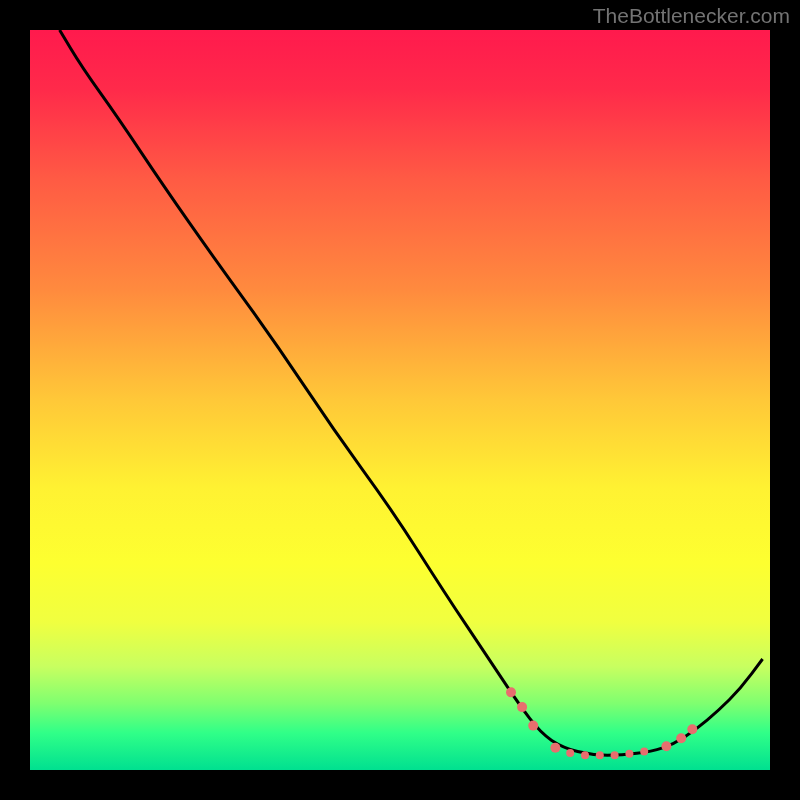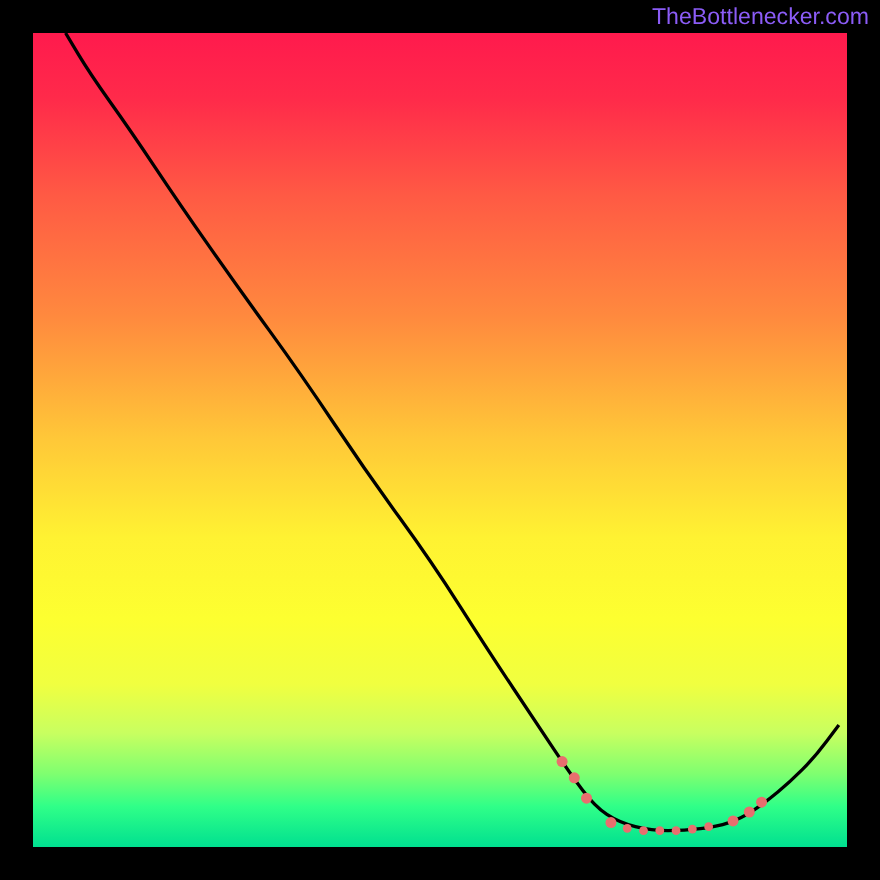--- a/index.html
+++ b/index.html
@@ -1,21 +1,21 @@
 <!DOCTYPE html>
 <html><head>
   <meta charset="utf-8">
   <style>
     * { margin: 0; padding: 0; box-sizing: border-box; }
     body { width: 800px; height: 800px; background: #000; position: relative; font-family: Arial, sans-serif; }
     .attribution {
       position: absolute;
       top: 4px;
       right: 10px;
-      color: #8b5cf6;
+      color: #737373;
       font-size: 21px;
       font-weight: normal;
     }
     .chart-container {
       position: absolute;
       top: 30px;
       left: 30px;
       width: 740px;
       height: 740px;
     }

